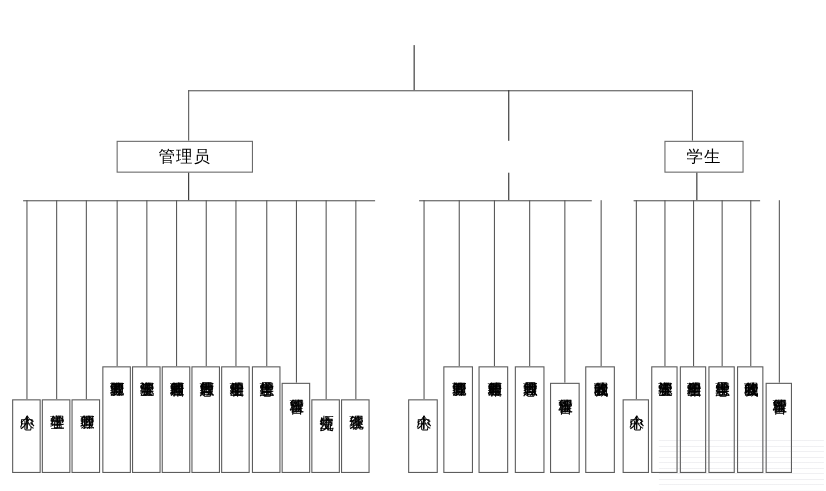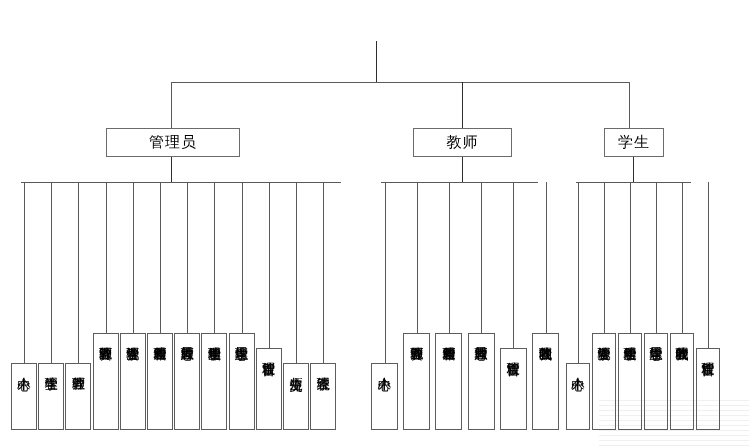--- a/index.html
+++ b/index.html
@@ -73,29 +73,26 @@
 
 
   <div class="vline dark" style="left:376px;top:41px;height:41px;"></div>
 
   <div class="hline" style="left:171px;top:82px;width:458px;"></div>
 
   <div class="vline" style="left:171px;top:82px;height:46px;"></div>
   <div class="vline dark" style="left:462px;top:82px;height:46px;"></div>
   <div class="vline" style="left:629px;top:82px;height:46px;"></div>
 
-  <div class="node level2" style="left:106px;top:128px;width:134px;height:29px;">
+  <div class="node level2" style="left:106px;top:128px;width:124px;height:29px;">
     <span>管理员</span>
   </div>
 
-  <div class="node level2" style="left:413px;top:128px;width:99px;height:29px;">
-    <span>教师</span>
-  </div>
-
-  <div class="node level2" style="left:604px;top:128px;width:60px;height:29px;">
+
+  <div class="node level2" style="left:604px;top:128px;width:72px;height:29px;">
     <span>学生</span>
   </div>
 
   <div class="vline dark" style="left:171px;top:157px;height:25px;"></div>
   <div class="vline dark" style="left:462px;top:157px;height:25px;"></div>
   <div class="vline dark" style="left:633px;top:157px;height:25px;"></div>
 
   <div class="hline" style="left:21px;top:182px;width:320px;"></div>
   <div class="hline" style="left:381px;top:182px;width:157px;"></div>
   <div class="hline" style="left:576px;top:182px;width:115px;"></div>

